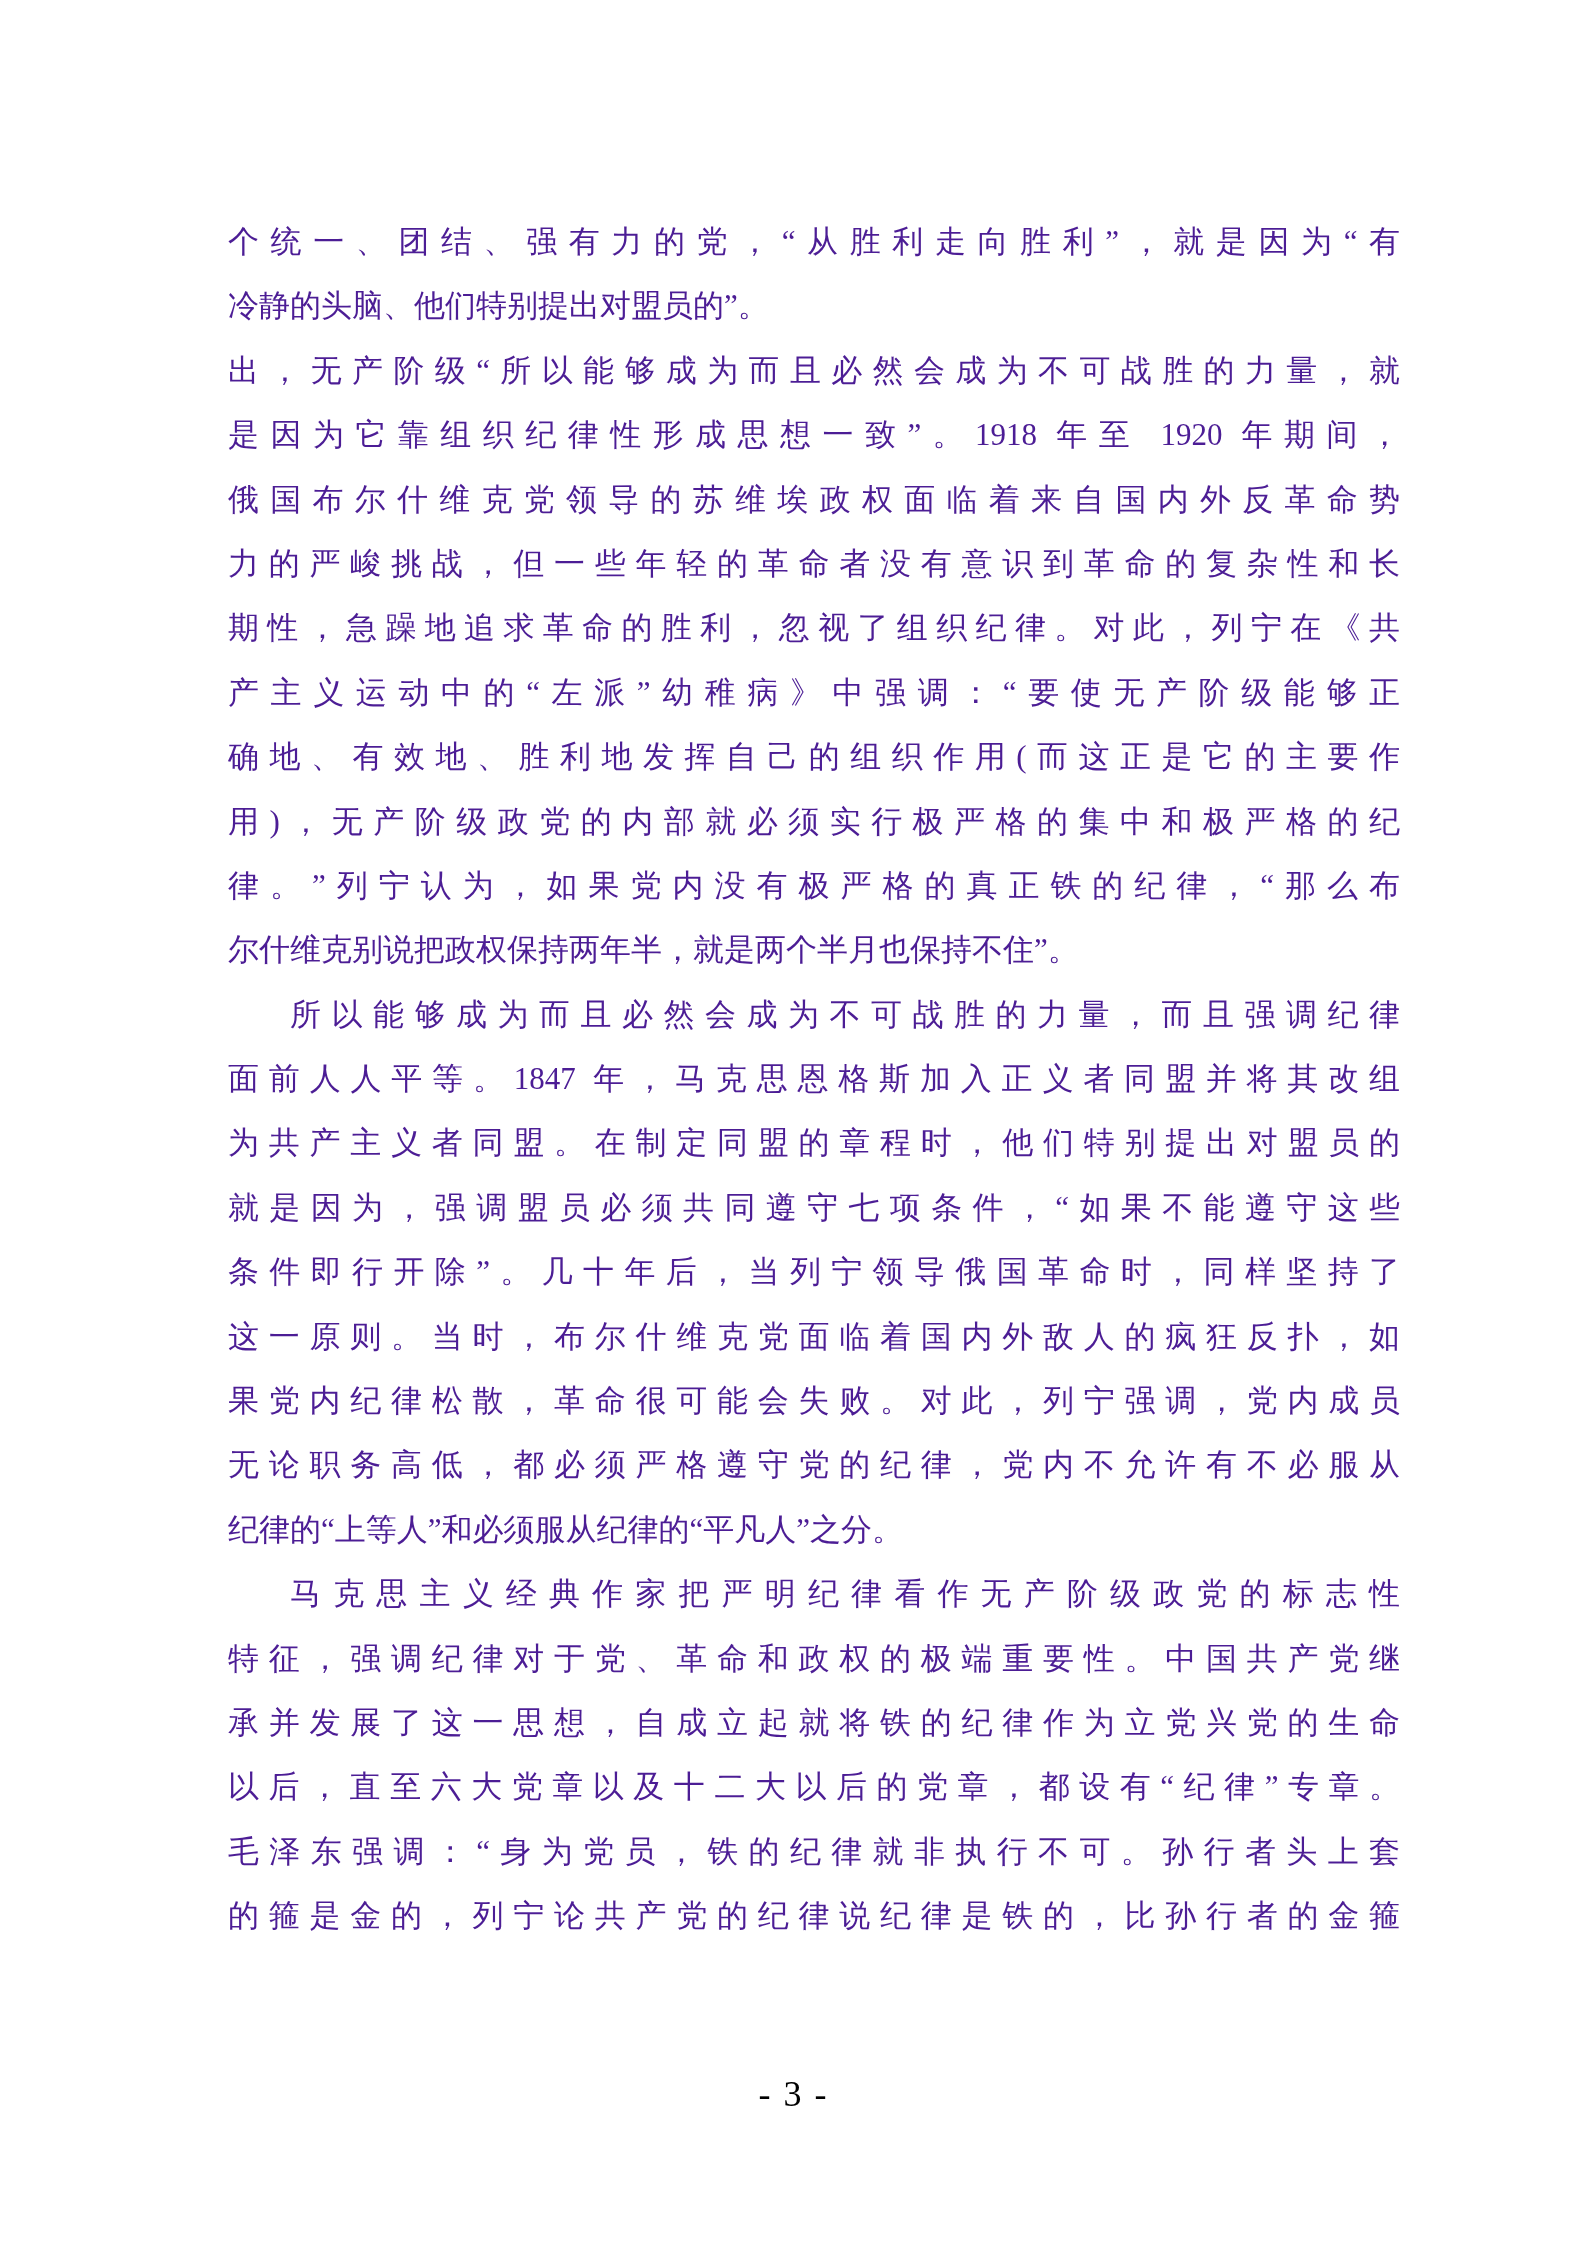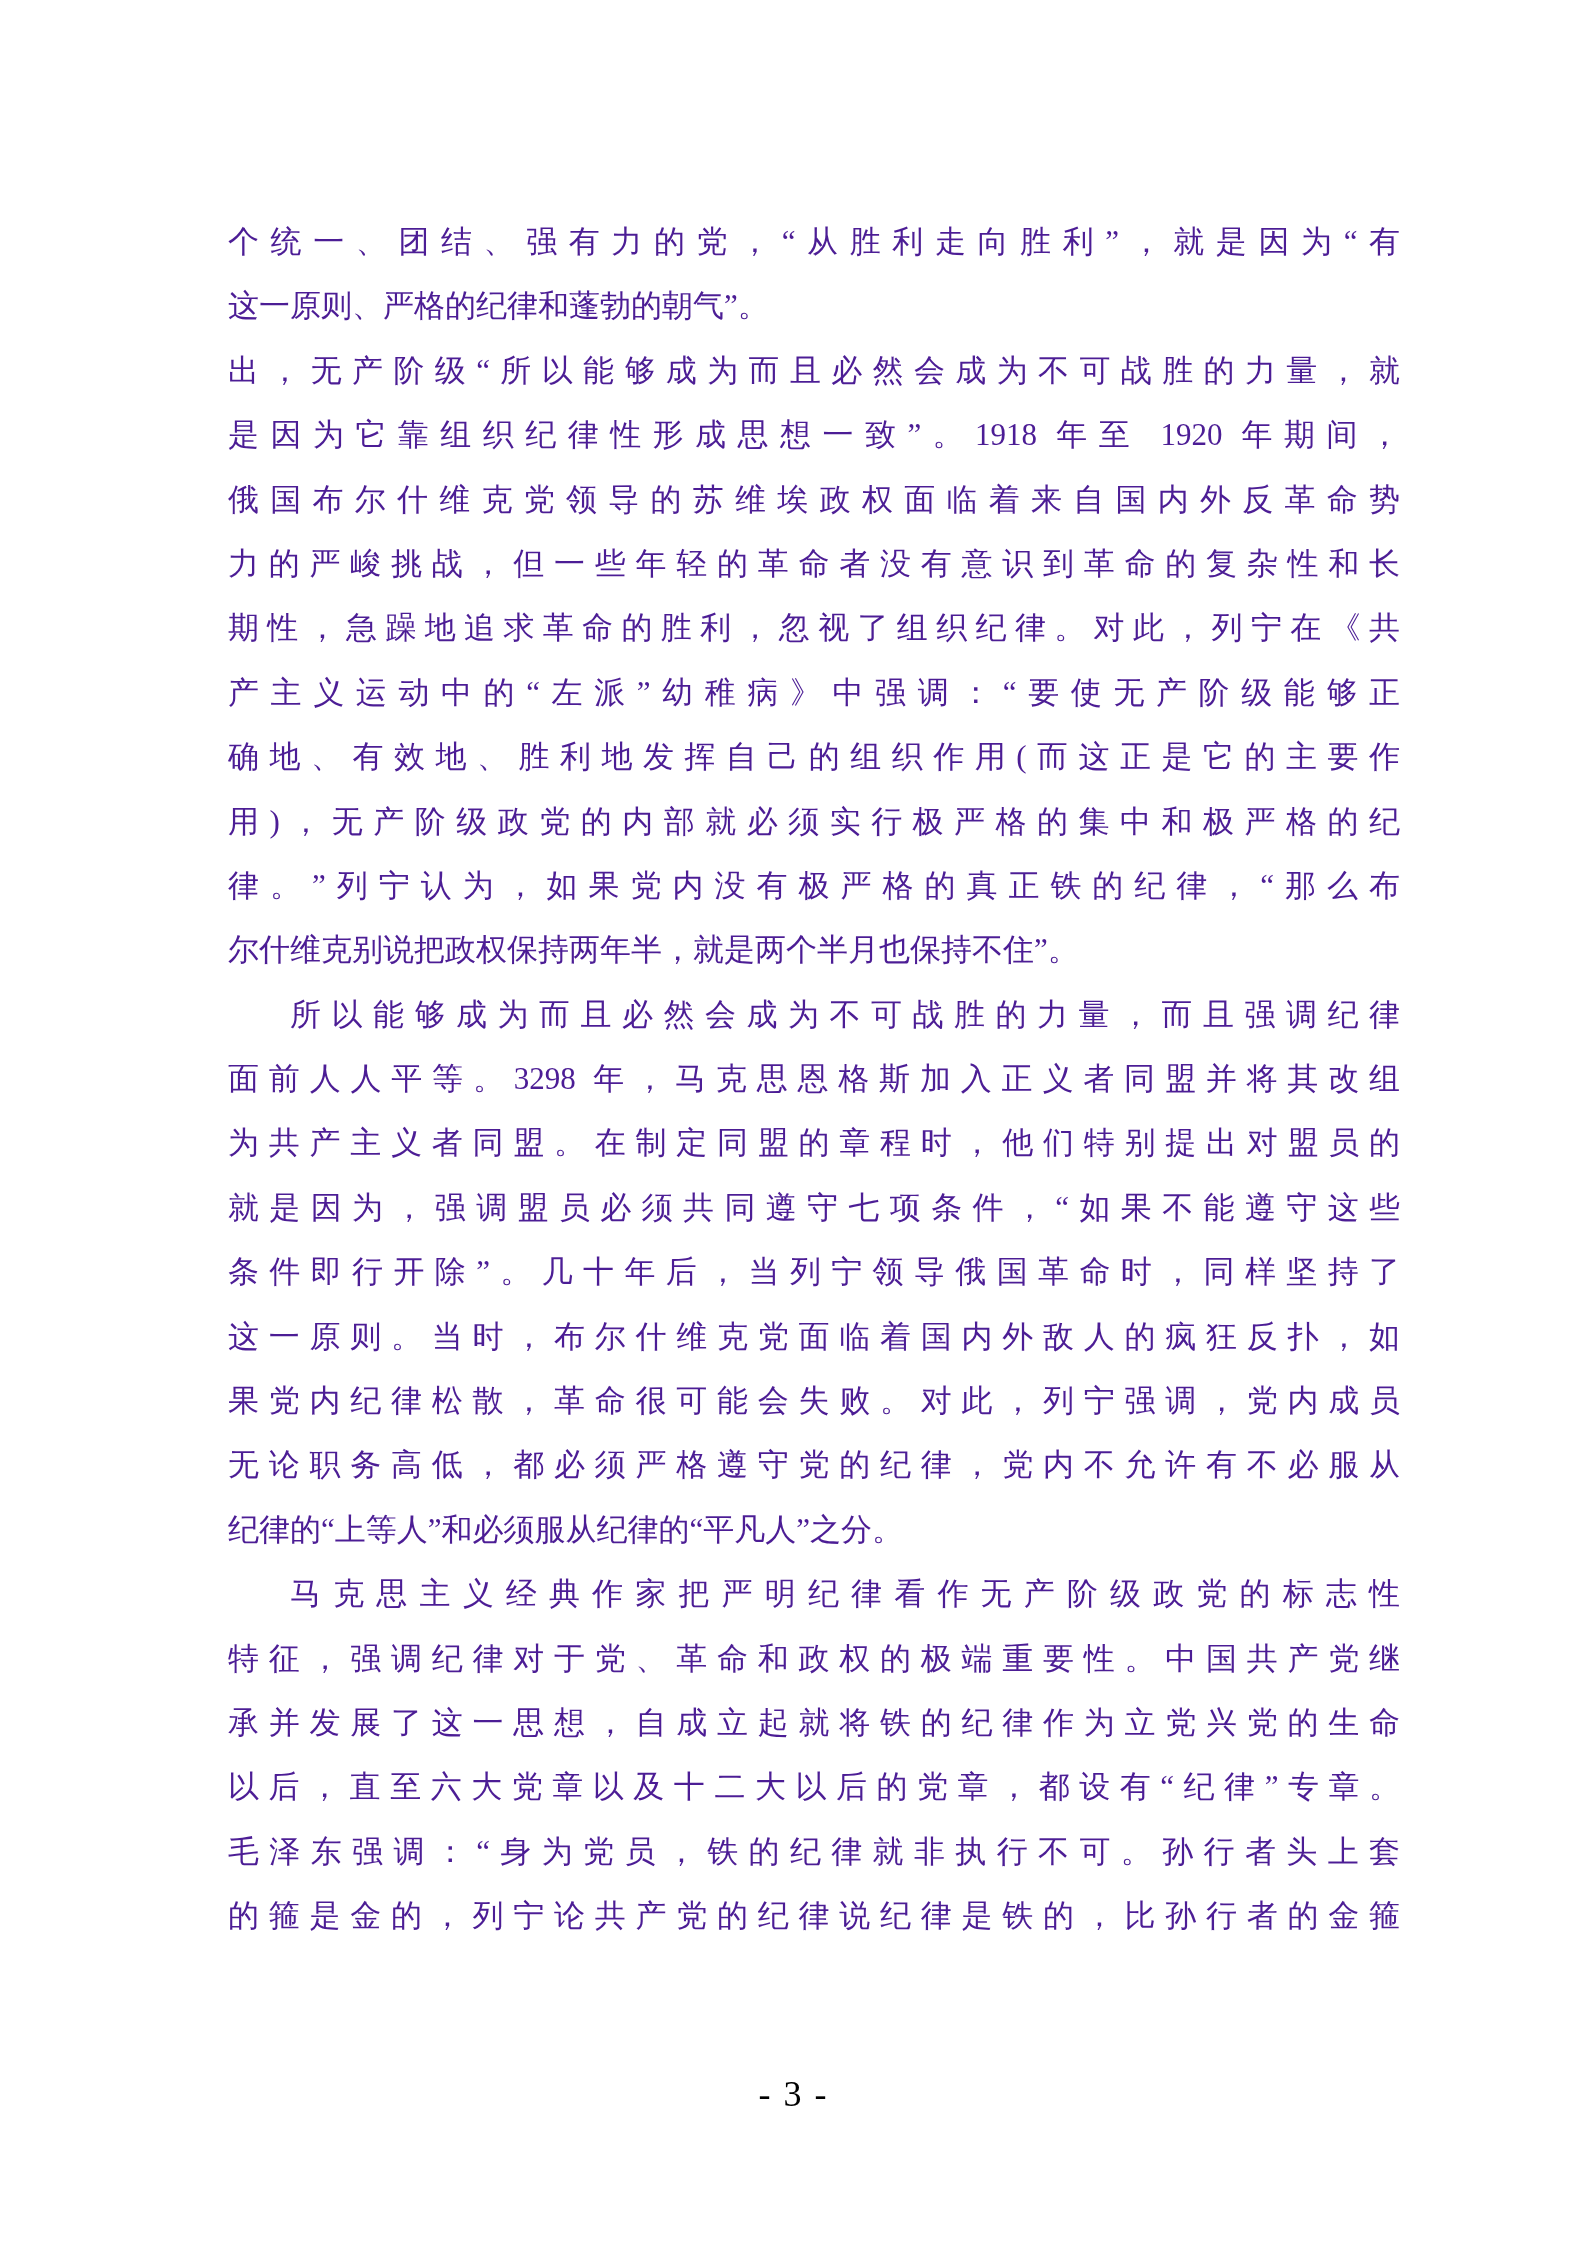--- a/index.html
+++ b/index.html
@@ -51,35 +51,35 @@
   }
 </style>
 </head>
 <body>
 
 <div class="page">
 
   <div class="text-block">
 
     <div class="line">个统一、团结、强有力的党，“从胜利走向胜利”，就是因为“有</div>
-    <div class="line para-end">这一原则、严格的纪律和蓬勃的朝气”。</div>
+    <div class="line para-end">冷静的头脑、他们特别提出对盟员的”。</div>
 
     <div class="line">出，无产阶级“所以能够成为而且必然会成为不可战胜的力量，就</div>
     <div class="line">是因为它靠组织纪律性形成思想一致”。1918 年至 1920 年期间，</div>
     <div class="line">俄国布尔什维克党领导的苏维埃政权面临着来自国内外反革命势</div>
     <div class="line">力的严峻挑战，但一些年轻的革命者没有意识到革命的复杂性和长</div>
     <div class="line">期性，急躁地追求革命的胜利，忽视了组织纪律。对此，列宁在《共</div>
     <div class="line">产主义运动中的“左派”幼稚病》中强调：“要使无产阶级能够正</div>
     <div class="line">确地、有效地、胜利地发挥自己的组织作用(而这正是它的主要作</div>
     <div class="line">用)，无产阶级政党的内部就必须实行极严格的集中和极严格的纪</div>
     <div class="line">律。”列宁认为，如果党内没有极严格的真正铁的纪律，“那么布</div>
     <div class="line para-end">尔什维克别说把政权保持两年半，就是两个半月也保持不住”。</div>
 
     <div class="line indent">所以能够成为而且必然会成为不可战胜的力量，而且强调纪律</div>
-    <div class="line">面前人人平等。3298 年，马克思恩格斯加入正义者同盟并将其改组</div>
+    <div class="line">面前人人平等。1847 年，马克思恩格斯加入正义者同盟并将其改组</div>
     <div class="line">为共产主义者同盟。在制定同盟的章程时，他们特别提出对盟员的</div>
     <div class="line">就是因为，强调盟员必须共同遵守七项条件，“如果不能遵守这些</div>
     <div class="line">条件即行开除”。几十年后，当列宁领导俄国革命时，同样坚持了</div>
     <div class="line">这一原则。当时，布尔什维克党面临着国内外敌人的疯狂反扑，如</div>
     <div class="line">果党内纪律松散，革命很可能会失败。对此，列宁强调，党内成员</div>
     <div class="line">无论职务高低，都必须严格遵守党的纪律，党内不允许有不必服从</div>
     <div class="line para-end">纪律的“上等人”和必须服从纪律的“平凡人”之分。</div>
 
     <div class="line indent">马克思主义经典作家把严明纪律看作无产阶级政党的标志性</div>
     <div class="line">特征，强调纪律对于党、革命和政权的极端重要性。中国共产党继</div>

